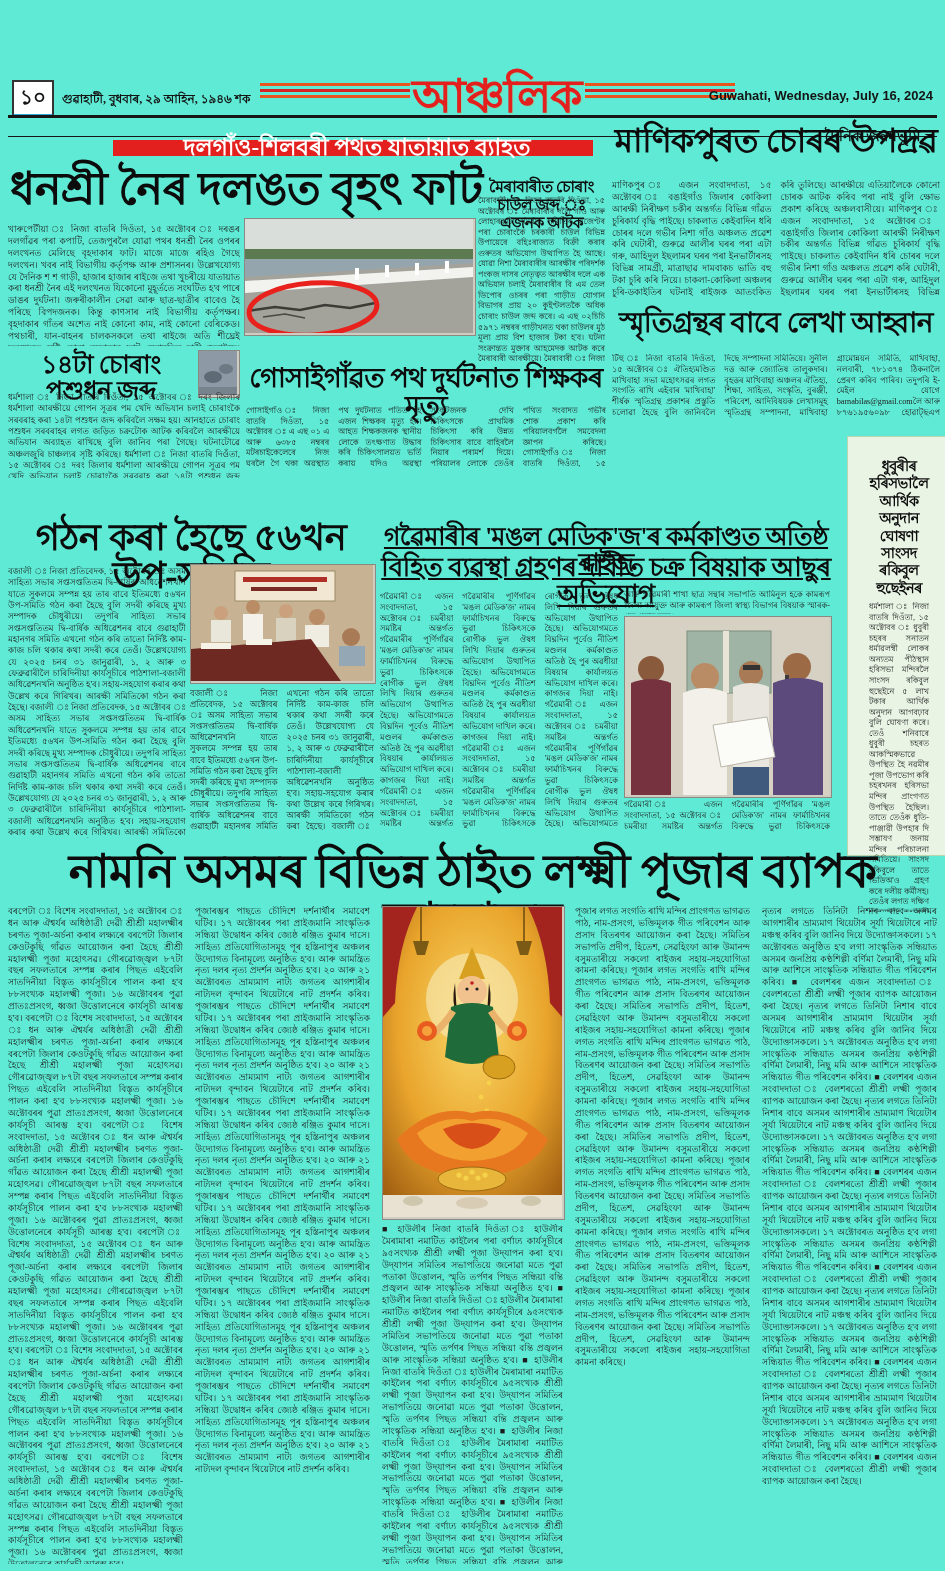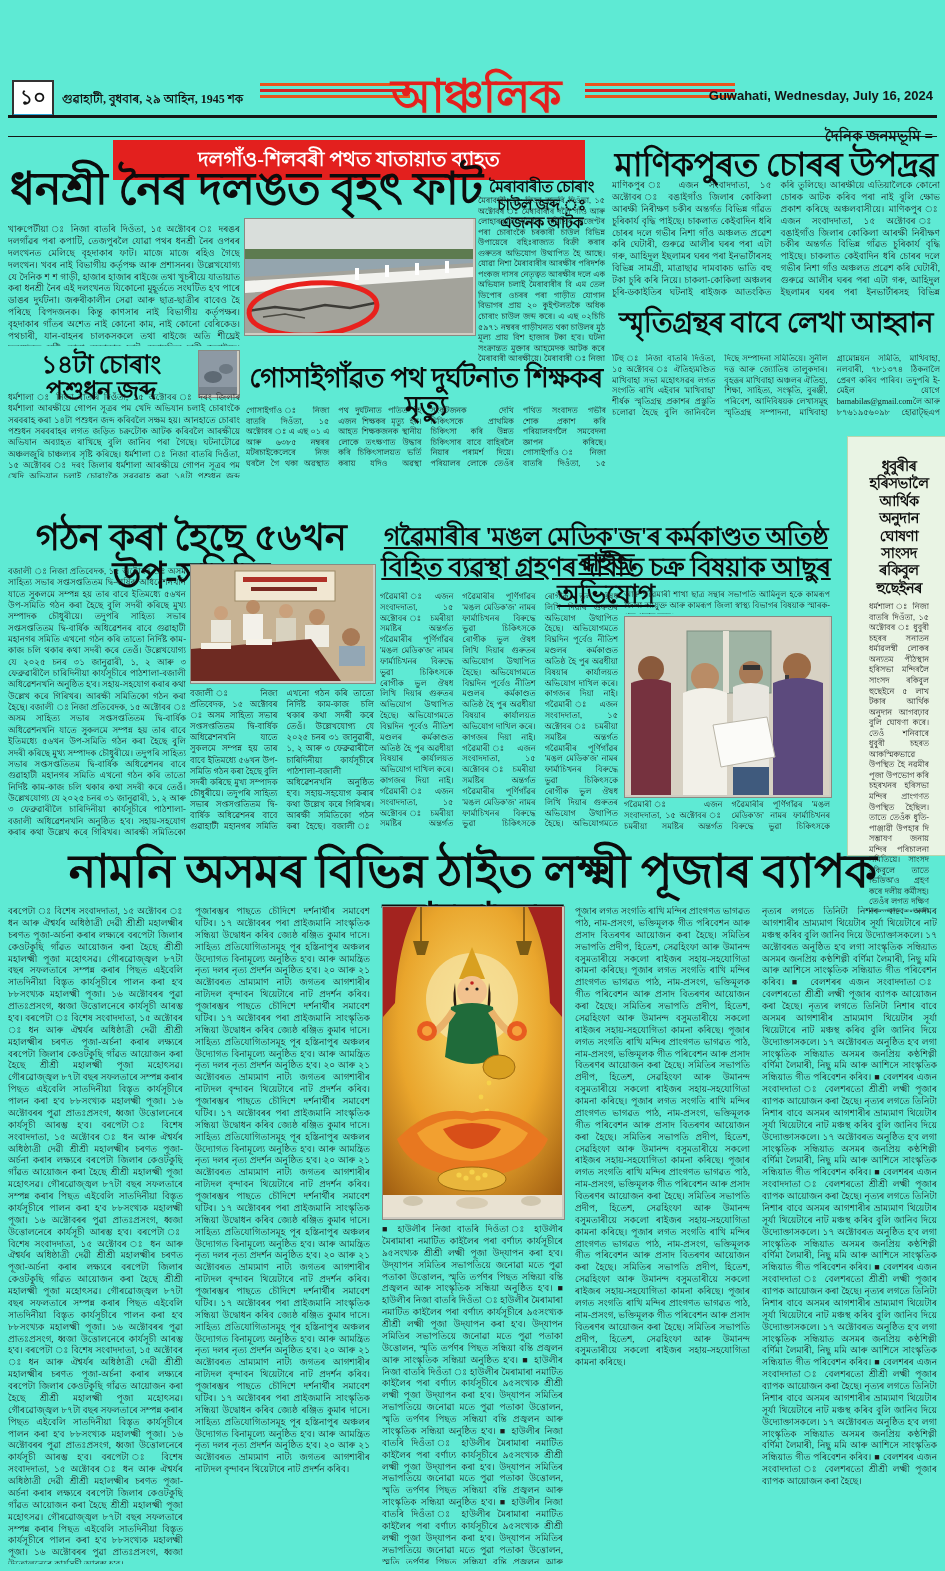--- a/index.html
+++ b/index.html
@@ -23,41 +23,41 @@
         text-shadow:1px 1px 0 #f7941d33;}
 </style>
 </head>
 <body>
 
 <div id="paper">
 
   <div class="abs" style="left:12px;top:80px;width:38px;height:32px;border:2px solid #333;border-bottom:3px solid #2aa7d8;background:#fff;display:flex;align-items:center;justify-content:center;font-weight:800;font-size:20px;">
     <span>১০</span>
   </div>
-  <div class="abs" style="left:62px;top:90px;font-size:12px;font-weight:700;">গুৱাহাটী, বুধবাৰ, ২৯ আহিন, 1945 শক</div>
+  <div class="abs" style="left:62px;top:90px;font-size:12px;font-weight:700;">গুৱাহাটী, বুধবাৰ, ২৯ আহিন, ১৯৪৬ শক</div>
 
   <div class="abs" style="left:260px;top:80px;width:150px;">
     <div class="bar"></div>
       <div class="bar mid"></div>
       <div class="bar"></div>
   </div>
-  <div class="abs mast" style="left:391px;top:74px;width:160px;text-align:center;">আঞ্চলিক</div>
+  <div class="abs mast" style="left:412px;top:74px;width:160px;text-align:center;">আঞ্চলিক</div>
   <div class="abs" style="left:585px;top:80px;width:150px;">
     <div class="bar"></div>
       <div class="bar mid"></div>
       <div class="bar"></div>
   </div>
 
   <div class="abs" style="right:12px;top:88px;font-size:13px;font-weight:700;font-family:'Liberation Sans',sans-serif;">Guwahati, Wednesday, July 16, 2024</div>
 
   <div class="abs rule3" style="left:8px;top:115px;width:929px;"></div>
   <div class="abs" style="right:12px;top:124px;font-size:15px;font-weight:800;">দৈনিক জনমভূমি =</div>
   <div class="abs rule1" style="left:8px;top:136px;width:929px;"></div>
 
-  <div class="abs kicker" style="left:113px;top:140px;width:472px;height:40px;font-size:20px;">দলগাঁও-শিলবৰী পথত যাতায়াত ব্যাহত</div>
+  <div class="abs kicker" style="left:113px;top:140px;width:472px;height:16px;font-size:23px;padding-left:8px;">দলগাঁও-শিলবৰী পথত যাতায়াত ব্যাহত</div>
   <div class="abs hl" style="left:10px;top:166px;width:555px;font-size:45px;">ধনশ্ৰী নৈৰ দলঙত বৃহৎ ফাট</div>
   <div class="abs just" style="left:8px;top:224px;width:232px;height:122px;font-size:9px;">খাৰুপেটীয়া ঃ নিজা বাতৰি দিওঁতা, ১৫ অক্টোবৰ ঃ দৰঙৰ দলগাঁৱৰ পৰা কপাটি, তেজপুৰলৈ যোৱা পথৰ ধনশ্ৰী নৈৰ ওপৰৰ দলংখনত মেলিছে বৃহদাকাৰ ফাট। মাজে মাজে ৰহিও গৈছে দলংখন। খবৰ নাই বিভাগীয় কৰ্তৃপক্ষ আৰু প্ৰশাসনৰ। উল্লেখযোগ্য যে দৈনিক শ শ গাড়ী, হাজাৰ হাজাৰ ৰাইজে তথা খুচৰীয়ে যাতায়াত কৰা ধনশ্ৰী নৈৰ এই দলংখনত যিকোনো মুহূৰ্ততে সংঘটিত হ'ব পাৰে ডাঙৰ দুৰ্ঘটনা। জৰুৰীকালীন সেৱা আৰু ছাত্ৰ-ছাত্ৰীৰ বাবেও হৈ পৰিছে বিপদজনক। কিন্তু কাণসাৰ নাই বিভাগীয় কৰ্তৃপক্ষৰ। বৃহদাকাৰ গাঁতৰ অশেত নাই কোনো কাম, নাই কোনো বেৰিকেড। পথচাৰী, যান-বাহনৰ চালকসকলে তথা ৰাইজে অতি শীঘ্ৰেই দলংখনত সৃষ্টি হোৱা বৃহদাকাৰ ফাট মেৰামতিৰ দাবী জনাইছে। লগতে বিভাগীয় কৰ্তৃপক্ষক দোষী সজাইছে। খাৰুপেটীয়া ঃ নিজা বাতৰি দিওঁতা, ১৫ অক্টোবৰ ঃ দৰঙৰ দলগাঁৱৰ পৰা কপাটি, তেজপুৰলৈ যোৱা পথৰ ধনশ্ৰী নৈৰ ওপৰৰ দলংখনত মেলিছে বৃহদাকাৰ ফাট। মাজে মাজে ৰহিও গৈছে দলংখন। খবৰ নাই বিভাগীয় কৰ্তৃপক্ষ আৰু প্ৰশাসনৰ। উল্লেখযোগ্য যে দৈনিক শ শ গাড়ী, হাজাৰ হাজাৰ ৰাইজে তথা খুচৰীয়ে যাতায়াত কৰা ধনশ্ৰী নৈৰ এই দলংখনত যিকোনো মুহূৰ্ততে সংঘটিত হ'ব পাৰে ডাঙৰ দুৰ্ঘটনা। জৰুৰীকালীন সেৱা আৰু ছাত্ৰ-ছাত্ৰীৰ বাবেও হৈ পৰিছে বিপদজনক। কিন্তু কাণসাৰ নাই বিভাগীয় কৰ্তৃপক্ষৰ। বৃহদাকাৰ গাঁতৰ অশেত নাই কোনো কাম, নাই কোনো বেৰিকেড। পথচাৰী, যান-বাহনৰ চালকসকলে তথা ৰাইজে অতি শীঘ্ৰেই দলংখনত সৃষ্টি হোৱা বৃহদাকাৰ ফাট মেৰামতিৰ দাবী জনাইছে। লগতে বিভাগীয় কৰ্তৃপক্ষক দোষী সজাইছে। খাৰুপেটীয়া ঃ নিজা বাতৰি দিওঁতা, ১৫ অক্টোবৰ ঃ দৰঙৰ দলগাঁৱৰ পৰা কপাটি, তেজপুৰলৈ যোৱা পথৰ ধনশ্ৰী নৈৰ ওপৰৰ দলংখনত মেলিছে বৃহদাকাৰ ফাট। মাজে মাজে ৰহিও গৈছে দলংখন। খবৰ নাই বিভাগীয় কৰ্তৃপক্ষ আৰু প্ৰশাসনৰ। উল্লেখযোগ্য যে দৈনিক শ শ গাড়ী, হাজাৰ হাজাৰ ৰাইজে তথা খুচৰীয়ে যাতায়াত কৰা ধনশ্ৰী নৈৰ এই দলংখনত যিকোনো মুহূৰ্ততে সংঘটিত হ'ব পাৰে ডাঙৰ দুৰ্ঘটনা। জৰুৰীকালীন সেৱা আৰু ছাত্ৰ-ছাত্ৰীৰ বাবেও হৈ পৰিছে বিপদজনক। কিন্তু কাণসাৰ নাই বিভাগীয় কৰ্তৃপক্ষৰ। বৃহদাকাৰ গাঁতৰ অশেত নাই কোনো কাম, নাই কোনো বেৰিকেড। পথচাৰী, যান-বাহনৰ চালকসকলে তথা ৰাইজে অতি শীঘ্ৰেই দলংখনত সৃষ্টি হোৱা বৃহদাকাৰ ফাট মেৰামতিৰ দাবী জনাইছে। লগতে বিভাগীয় কৰ্তৃপক্ষক দোষী সজাইছে।</div>
 
   <div class="abs photo" style="left:244px;top:218px;width:230px;height:116px;">
     <svg width="228" height="114" viewBox="0 0 228 114">
       <rect x="0" y="0" width="228" height="40" fill="#d9dedb"></rect>
       <rect x="0" y="30" width="228" height="14" fill="#5d7b50"></rect>
       <rect x="0" y="40" width="228" height="18" fill="#94a5ae"></rect>
       <polygon points="0,58 228,44 228,114 0,114" fill="#a3a39b"></polygon>
       <polygon points="0,62 228,48 228,58 0,74" fill="#f2f2ee"></polygon>
@@ -67,21 +67,21 @@
         <rect x="110" y="49" width="4" height="12" fill="#fff"></rect>
       <polyline points="2,92 30,88 55,91 80,86 105,89 130,84" fill="none" stroke="#3c3b36" stroke-width="2.4"></polyline>
       <polyline points="18,98 40,95 60,99" fill="none" stroke="#4a4941" stroke-width="1.5"></polyline>
       <ellipse cx="68" cy="90" rx="64" ry="26" fill="none" stroke="#e8211d" stroke-width="5" transform="rotate(-4 68 90)"></ellipse>
     </svg>
   </div>
 
   <div class="abs center hl" style="left:478px;top:140px;width:127px;font-size:15.5px;line-height:1.15;margin-top:38px;">মৈৰাবাৰীত চোৰাং চাউল জব্দ ঃ এজনক আটক</div>
   <div class="abs just" style="left:478px;top:196px;width:127px;height:166px;font-size:8px;">মৈৰাবাৰী ঃ নিজা বাতৰি দিওঁতা, ১৫ অক্টোবৰ ঃ মৈৰাবাৰীৰ দলৈ গাঁও আৰু লোহাৰকাটা সমবায় সমিতিৰ এজেণ্টৰ পৰা চোৰাংকৈ চৰকাৰী চাউল বিভিন্ন উপায়েৰে বহিঃৰাজ্যত বিক্ৰী কৰাৰ গুৰুতৰ অভিযোগ উত্থাপিত হৈ আছে। যোৱা নিশা মৈৰাবাৰীৰ আৰক্ষীৰ পৰিদৰ্শক পংকজ দাসৰ নেতৃত্বত আৰক্ষীৰ দলে এক অভিযান চলাই মৈৰাবাৰীৰ বি এম তেল ডিপোৰ ওচৰৰ পৰা গাড়ীত যোগান বিভাগৰ প্ৰায় ২০ কুইণ্টলতকৈ অধিক চোৰাং চাউল জব্দ কৰে। এ এছ ০২চিচি ৫৯৭১ নম্বৰৰ গাড়ীখনত থকা চাউলৰ মুঠ মূল্য প্ৰায় বিশ হাজাৰ টকা হ'ব। ঘটনা সংক্ৰান্তত মুক্তাৰ আহমেদক আটক কৰে মৈৰাবাৰী আৰক্ষীয়ে। মৈৰাবাৰী ঃ নিজা বাতৰি দিওঁতা, ১৫ অক্টোবৰ ঃ মৈৰাবাৰীৰ দলৈ গাঁও আৰু লোহাৰকাটা সমবায় সমিতিৰ এজেণ্টৰ পৰা চোৰাংকৈ চৰকাৰী চাউল বিভিন্ন উপায়েৰে বহিঃৰাজ্যত বিক্ৰী কৰাৰ গুৰুতৰ অভিযোগ উত্থাপিত হৈ আছে। যোৱা নিশা মৈৰাবাৰীৰ আৰক্ষীৰ পৰিদৰ্শক পংকজ দাসৰ নেতৃত্বত আৰক্ষীৰ দলে এক অভিযান চলাই মৈৰাবাৰীৰ বি এম তেল ডিপোৰ ওচৰৰ পৰা গাড়ীত যোগান বিভাগৰ প্ৰায় ২০ কুইণ্টলতকৈ অধিক চোৰাং চাউল জব্দ কৰে। এ এছ ০২চিচি ৫৯৭১ নম্বৰৰ গাড়ীখনত থকা চাউলৰ মুঠ মূল্য প্ৰায় বিশ হাজাৰ টকা হ'ব। ঘটনা সংক্ৰান্তত মুক্তাৰ আহমেদক আটক কৰে মৈৰাবাৰী আৰক্ষীয়ে।</div>
 
-  <div class="abs center hl" style="left:612px;top:148px;width:328px;font-size:33px;">মাণিকপুৰত চোৰৰ উপদ্ৰৱ</div>
+  <div class="abs center hl" style="left:612px;top:124px;width:328px;font-size:33px;">মাণিকপুৰত চোৰৰ উপদ্ৰৱ</div>
   <div class="abs just cols2" style="left:612px;top:180px;width:328px;height:122px;font-size:9px;">মাণিকপুৰ ঃ এজন সংবাদদাতা, ১৫ অক্টোবৰ ঃ বঙাইগাঁও জিলাৰ কোকিলা আৰক্ষী নিৰীক্ষণ চকীৰ অন্তৰ্গত বিভিন্ন গাঁৱত চুৰিকাৰ্য বৃদ্ধি পাইছে। চাকলাত কেইবাদিন ধৰি চোৰৰ দলে গভীৰ নিশা গাঁও অঞ্চলত প্ৰৱেশ কৰি ঘেটাৰী, গুৰুৱে আলীৰ ঘৰৰ পৰা এটা গৰু, আহিদুল ইছলামৰ ঘৰৰ পৰা ইনভাৰ্টাৰসহ বিভিন্ন সামগ্ৰী, মাত্ৰাছাৱ দামবাকচ ভাতি বহু টকা চুৰি কৰি নিয়ে। চাকলা-কোকিলা অঞ্চলৰ চুৰি-ডকাইতিৰ ঘটনাই ৰাইজক আতংকিত কৰি তুলিছে। আৰক্ষীয়ে এতিয়ালৈকে কোনো চোৰক আটক কৰিব পৰা নাই বুলি ক্ষোভ প্ৰকাশ কৰিছে অঞ্চলবাসীয়ে। মাণিকপুৰ ঃ এজন সংবাদদাতা, ১৫ অক্টোবৰ ঃ বঙাইগাঁও জিলাৰ কোকিলা আৰক্ষী নিৰীক্ষণ চকীৰ অন্তৰ্গত বিভিন্ন গাঁৱত চুৰিকাৰ্য বৃদ্ধি পাইছে। চাকলাত কেইবাদিন ধৰি চোৰৰ দলে গভীৰ নিশা গাঁও অঞ্চলত প্ৰৱেশ কৰি ঘেটাৰী, গুৰুৱে আলীৰ ঘৰৰ পৰা এটা গৰু, আহিদুল ইছলামৰ ঘৰৰ পৰা ইনভাৰ্টাৰসহ বিভিন্ন সামগ্ৰী, মাত্ৰাছাৱ দামবাকচ ভাতি বহু টকা চুৰি কৰি নিয়ে। চাকলা-কোকিলা অঞ্চলৰ চুৰি-ডকাইতিৰ ঘটনাই ৰাইজক আতংকিত কৰি তুলিছে। আৰক্ষীয়ে এতিয়ালৈকে কোনো চোৰক আটক কৰিব পৰা নাই বুলি ক্ষোভ প্ৰকাশ কৰিছে অঞ্চলবাসীয়ে। মাণিকপুৰ ঃ এজন সংবাদদাতা, ১৫ অক্টোবৰ ঃ বঙাইগাঁও জিলাৰ কোকিলা আৰক্ষী নিৰীক্ষণ চকীৰ অন্তৰ্গত বিভিন্ন গাঁৱত চুৰিকাৰ্য বৃদ্ধি পাইছে। চাকলাত কেইবাদিন ধৰি চোৰৰ দলে গভীৰ নিশা গাঁও অঞ্চলত প্ৰৱেশ কৰি ঘেটাৰী, গুৰুৱে আলীৰ ঘৰৰ পৰা এটা গৰু, আহিদুল ইছলামৰ ঘৰৰ পৰা ইনভাৰ্টাৰসহ বিভিন্ন সামগ্ৰী, মাত্ৰাছাৱ দামবাকচ ভাতি বহু টকা চুৰি কৰি নিয়ে। চাকলা-কোকিলা অঞ্চলৰ চুৰি-ডকাইতিৰ ঘটনাই ৰাইজক আতংকিত কৰি তুলিছে। আৰক্ষীয়ে এতিয়ালৈকে কোনো চোৰক আটক কৰিব পৰা নাই বুলি ক্ষোভ প্ৰকাশ কৰিছে অঞ্চলবাসীয়ে।</div>
 
   <div class="abs center hl" style="left:612px;top:308px;width:328px;font-size:28px;">স্মৃতিগ্ৰন্থৰ বাবে লেখা আহ্বান</div>
   <div class="abs just cols3" style="left:612px;top:354px;width:328px;height:74px;font-size:8.2px;">টিহু ঃ নিজা বাতৰি দিওঁতা, ১৫ অক্টোবৰ ঃ ঐতিহ্যমণ্ডিত মাখিবাহা সভা মহোৎসৱৰ লগত সংগতি ৰাখি এইবাৰ 'মাখিবাহা' শীৰ্ষক স্মৃতিগ্ৰন্থ প্ৰকাশৰ প্ৰস্তুতি চলোৱা হৈছে বুলি জানিবলৈ দিছে সম্পাদনা সমিতিয়ে। সুনীল দত্ত আৰু জ্যোতিষ তালুকদাৰ। বৃহত্তৰ মাখিবাহা অঞ্চলৰ ঐতিহ্য, শিক্ষা, সাহিত্য, সংস্কৃতি, বুৰঞ্জী, পৰিবেশ, আদিবিষয়ক লেখাসমূহ স্মৃতিগ্ৰন্থ সম্পাদনা, মাখিবাহা গ্ৰামোন্নয়ন সমিতি, মাখিবাহা, নলবাৰী, ৭৮১৩৭৪ ঠিকনালৈ প্ৰেৰণ কৰিব পাৰিব। তদুপৰি ই-মেইল যোগে barnabilas@gmail.comলৈ আৰু ৮৭৬১৯৫৬০৯৮ হোৱাট্‌ছএপ নম্বৰলৈও প্ৰেৰণ কৰিব পাৰিব। টিহু ঃ নিজা বাতৰি দিওঁতা, ১৫ অক্টোবৰ ঃ ঐতিহ্যমণ্ডিত মাখিবাহা সভা মহোৎসৱৰ লগত সংগতি ৰাখি এইবাৰ 'মাখিবাহা' শীৰ্ষক স্মৃতিগ্ৰন্থ প্ৰকাশৰ প্ৰস্তুতি চলোৱা হৈছে বুলি জানিবলৈ দিছে সম্পাদনা সমিতিয়ে। সুনীল দত্ত আৰু জ্যোতিষ তালুকদাৰ। বৃহত্তৰ মাখিবাহা অঞ্চলৰ ঐতিহ্য, শিক্ষা, সাহিত্য, সংস্কৃতি, বুৰঞ্জী, পৰিবেশ, আদিবিষয়ক লেখাসমূহ স্মৃতিগ্ৰন্থ সম্পাদনা, মাখিবাহা গ্ৰামোন্নয়ন সমিতি, মাখিবাহা, নলবাৰী, ৭৮১৩৭৪ ঠিকনালৈ প্ৰেৰণ কৰিব পাৰিব। তদুপৰি ই-মেইল যোগে barnabilas@gmail.comলৈ আৰু ৮৭৬১৯৫৬০৯৮ হোৱাট্‌ছএপ নম্বৰলৈও প্ৰেৰণ কৰিব পাৰিব।</div>
 
   <div class="abs center hl" style="left:8px;top:352px;width:186px;font-size:25px;">১৪টা চোৰাং পশুধন জব্দ</div>
   <div class="abs photo" style="left:198px;top:350px;width:40px;height:46px;">
     <svg width="38" height="44" viewBox="0 0 38 44">
       <rect width="38" height="44" fill="#8d99a4"></rect>
       <ellipse cx="14" cy="26" rx="9" ry="6" fill="#5e6a74"></ellipse>

